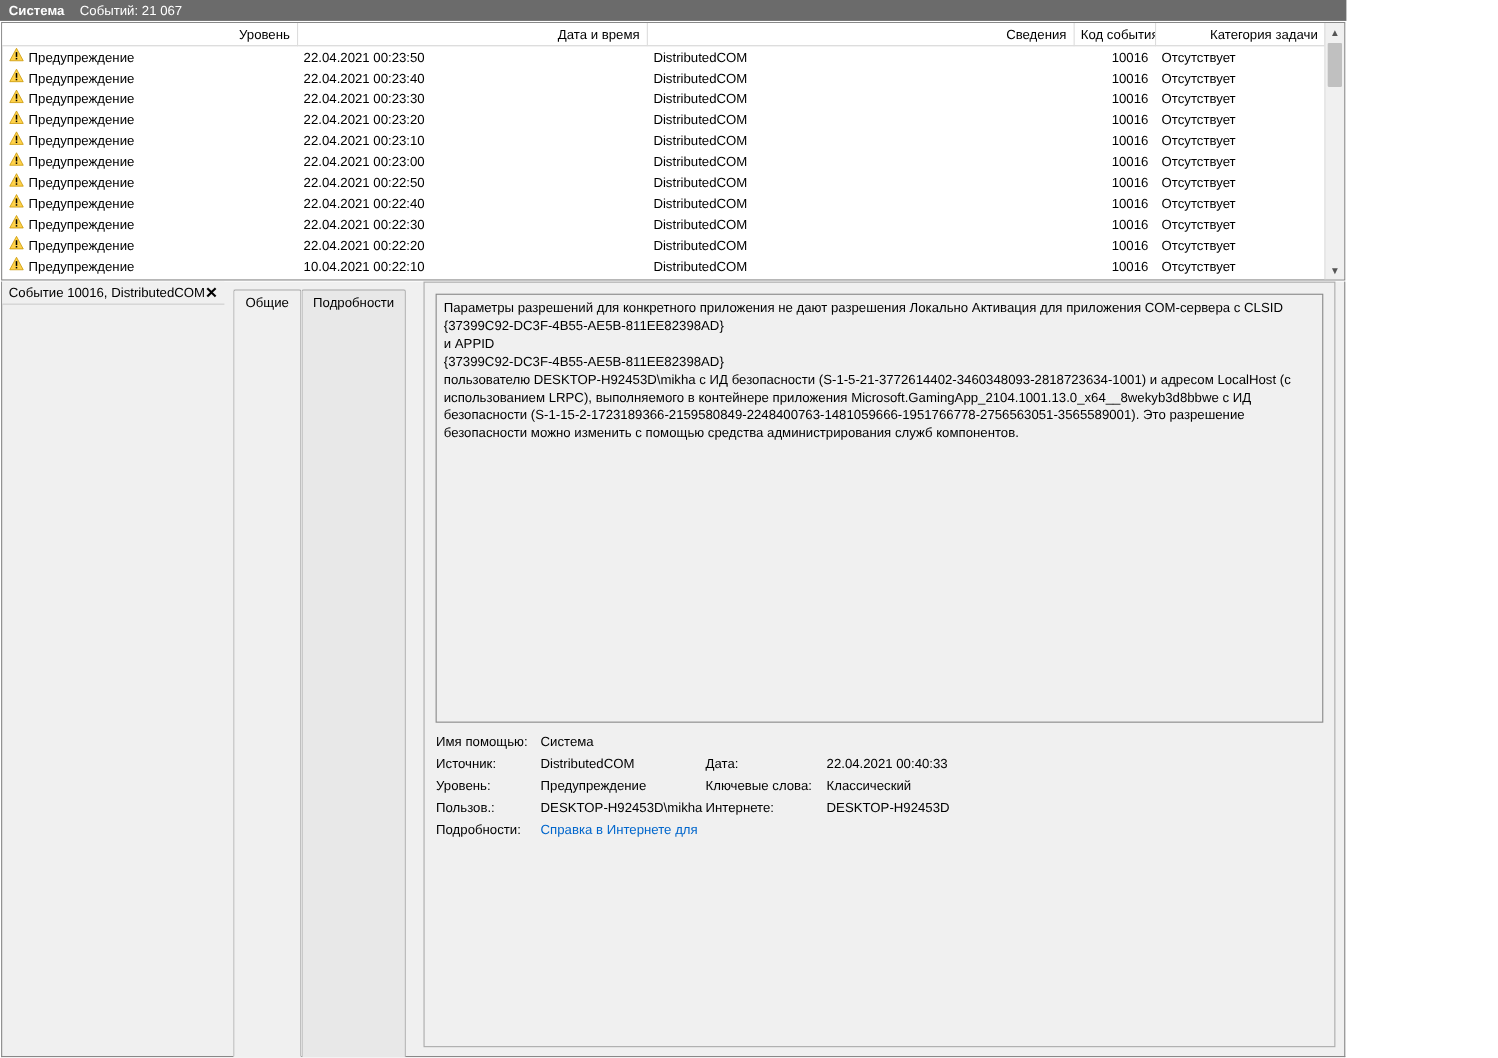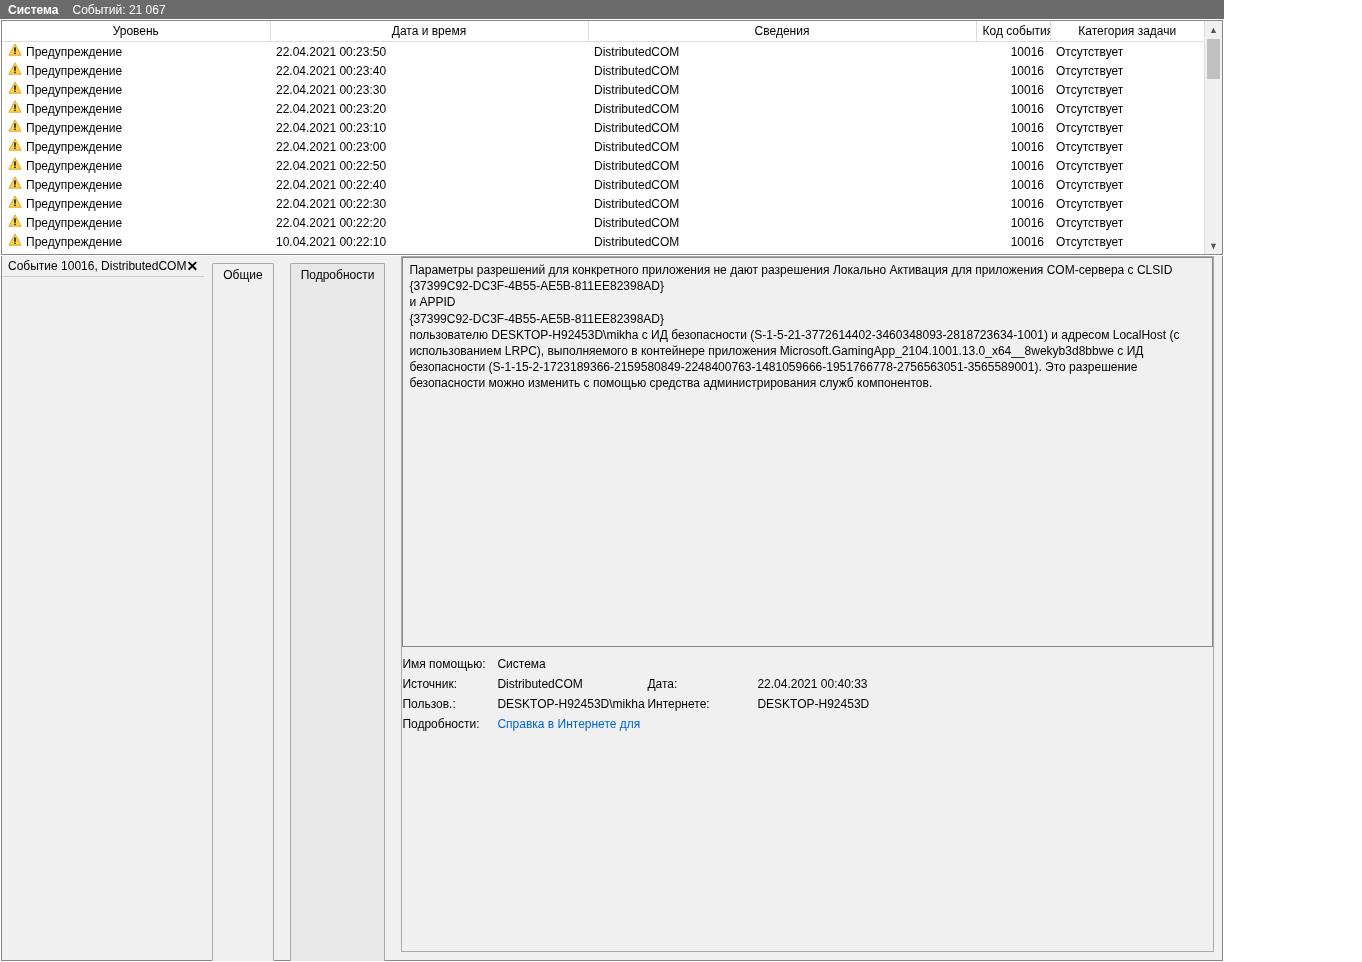--- a/index.html
+++ b/index.html
@@ -7,36 +7,36 @@
 .header{background:#6b6b6b;color:#fff;height:19px;display:flex;align-items:center;padding:0 8px;font-size:12px;gap:14px}
 .header .title{font-weight:bold}
 .top-pane{border:1px solid #888;margin:1px;height:233px;display:flex;flex-direction:column;background:#fff;position:relative}
 .table-wrap{flex:1;overflow:hidden;position:relative}
 .scrollbar{position:absolute;right:0;top:0;bottom:0;width:17px;background:#f0f0f0;border-left:1px solid #ddd}
 .scroll-thumb{position:absolute;top:0;left:2px;right:2px;height:40px;background:#c0c0c0;border-radius:1px}
 .scroll-arrow{position:absolute;left:0;right:0;height:17px;display:flex;align-items:center;justify-content:center;color:#555;font-size:9px}
 .scroll-arrow.up{top:0}
 .scroll-arrow.down{bottom:0}
 table{border-collapse:collapse;width:calc(100% - 17px);table-layout:fixed}
-thead th{text-align:center;font-weight:normal;padding:3px 6px;border-right:1px solid #ddd;border-bottom:1px solid #ddd;background:#fff;font-size:12px;white-space:nowrap;overflow:hidden}
+thead th{text-align:right;font-weight:normal;padding:3px 6px;border-right:1px solid #ddd;border-bottom:1px solid #ddd;background:#fff;font-size:12px;white-space:nowrap;overflow:hidden}
 thead th.right{text-align:right}
 tbody td{padding:1px 6px;white-space:nowrap;overflow:hidden;font-size:12px;vertical-align:middle}
 tbody td.right{text-align:right}
 tbody tr{height:18.5px}
 .lvl{display:flex;align-items:center;gap:4px}
 .warn-icon{width:14px;height:14px;flex:0 0 14px}
 .bottom-pane{flex:1;display:flex;margin:0 1px 1px 1px;border:1px solid #888;border-top:none;background:#f0f0f0}
 .detail-header{display:flex;align-items:center;justify-content:space-between;background:#f0f0f0;height:20px;padding:0 6px;border-bottom:1px solid #ccc}
 .detail-title{font-size:12px}
 .close-x{font-weight:bold;font-size:14px;cursor:pointer;line-height:1}
-.tabs{display:flex;padding:6px 8px 0 8px;gap:16px}
+.tabs{display:flex;padding:6px 8px 0 8px;gap:0}
 .tab{padding:4px 10px;border:1px solid #aaa;border-bottom:none;background:#f8f8f8;font-size:12px;border-top-left-radius:2px;border-top-right-radius:2px;position:relative;top:1px;cursor:pointer}
 .tab.active{background:#f0f0f0;border-bottom:1px solid #f0f0f0;z-index:2}
 .tab:not(.active){background:#e8e8e8}
-.tab-body{flex:1;margin:0 8px 8px 8px;border:1px solid #aaa;background:#f0f0f0;display:flex;flex-direction:column;overflow:hidden}
+.tab-body{flex:1;margin:0 8px 8px 8px;border:1px solid #aaa;background:#f0f0f0;padding:10px;display:flex;flex-direction:column;overflow:hidden}
 .desc-box{border:1px solid #888;background:#f0f0f0;padding:4px 6px;font-size:12px;line-height:1.35;height:380px;overflow:auto;margin-bottom:10px}
 .props{font-size:12px}
 .props-row{display:flex;margin-bottom:6px}
 .props-cell{display:flex}
 .plabel{width:95px;flex:0 0 95px}
 .plabel2{width:110px;flex:0 0 110px}
 .pval{width:150px;flex:0 0 150px}
 .link{color:#0066cc;cursor:pointer}
 </style>
 </head>
@@ -278,20 +278,30 @@
               <span class="plabel">Источник:</span>
               <span class="pval">DistributedCOM</span>
             </div>
           <div class="props-cell">
               <span class="plabel2">Дата:</span>
               <span>22.04.2021 00:40:33</span>
             </div>
         </div>
         <div class="props-row">
           <div class="props-cell">
+              <span class="plabel">Уровень:</span>
+              <span class="pval">Предупреждение</span>
+            </div>
+          <div class="props-cell">
+              <span class="plabel2">Ключевые слова:</span>
+              <span>Классический</span>
+            </div>
+        </div>
+        <div class="props-row">
+          <div class="props-cell">
               <span class="plabel">Пользов.:</span>
               <span class="pval">DESKTOP-H92453D\mikha</span>
             </div>
           <div class="props-cell">
               <span class="plabel2">Интернете:</span>
               <span>DESKTOP-H92453D</span>
             </div>
         </div>
         <div class="props-row">
           <div class="props-cell">

